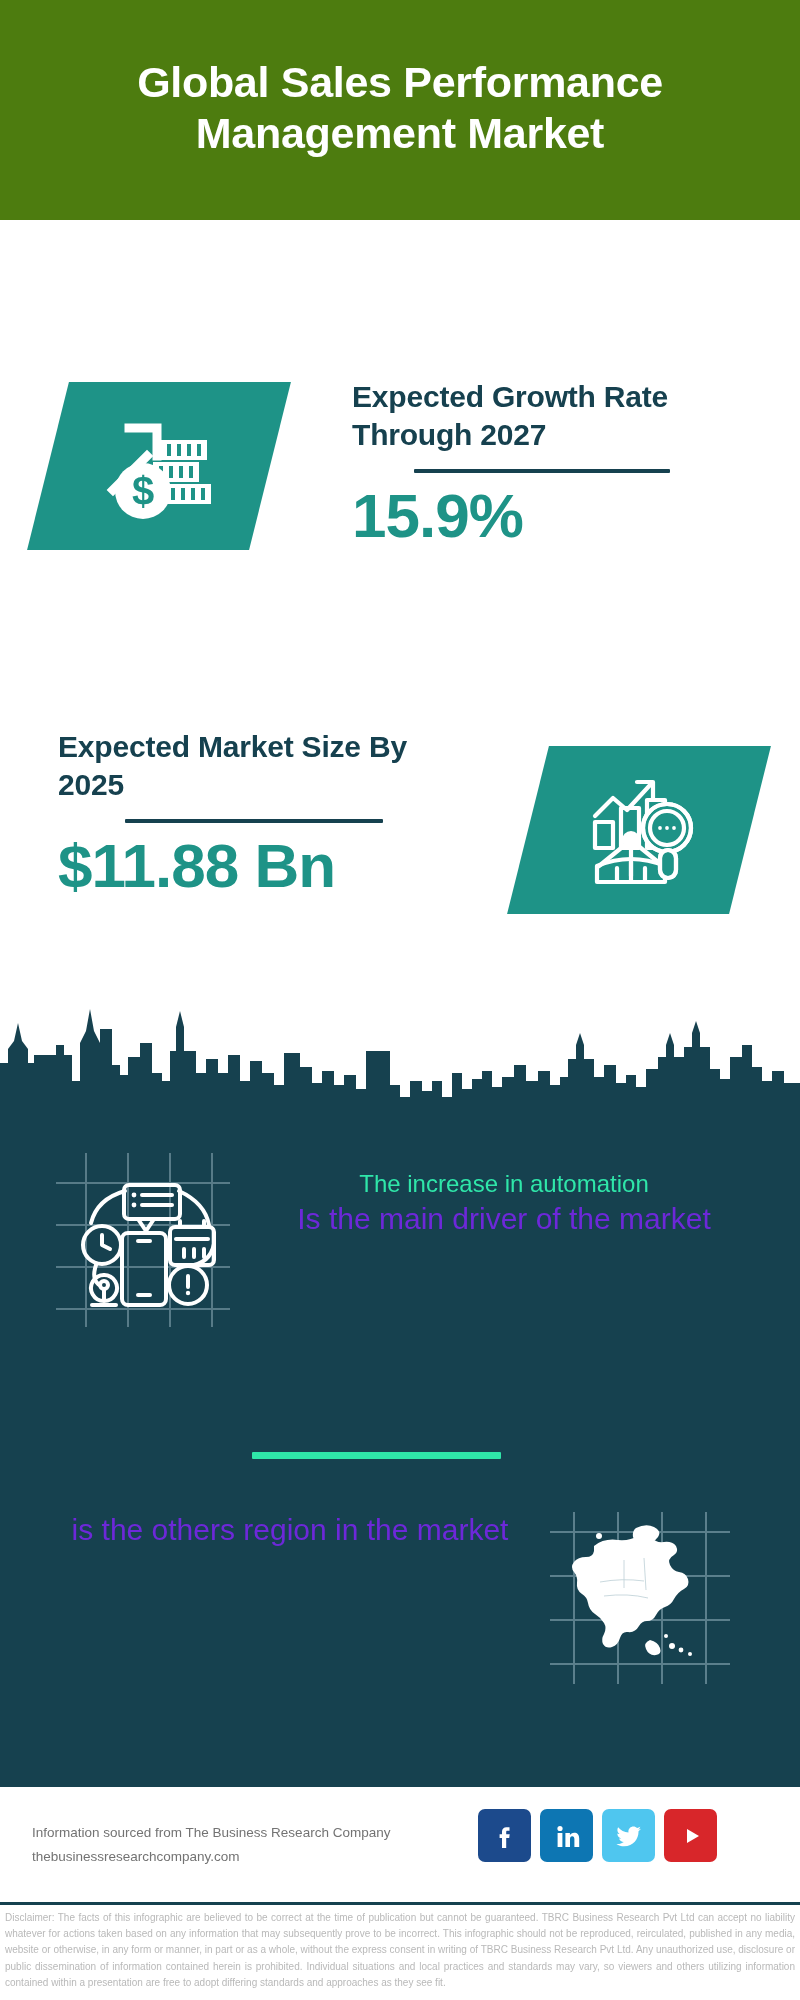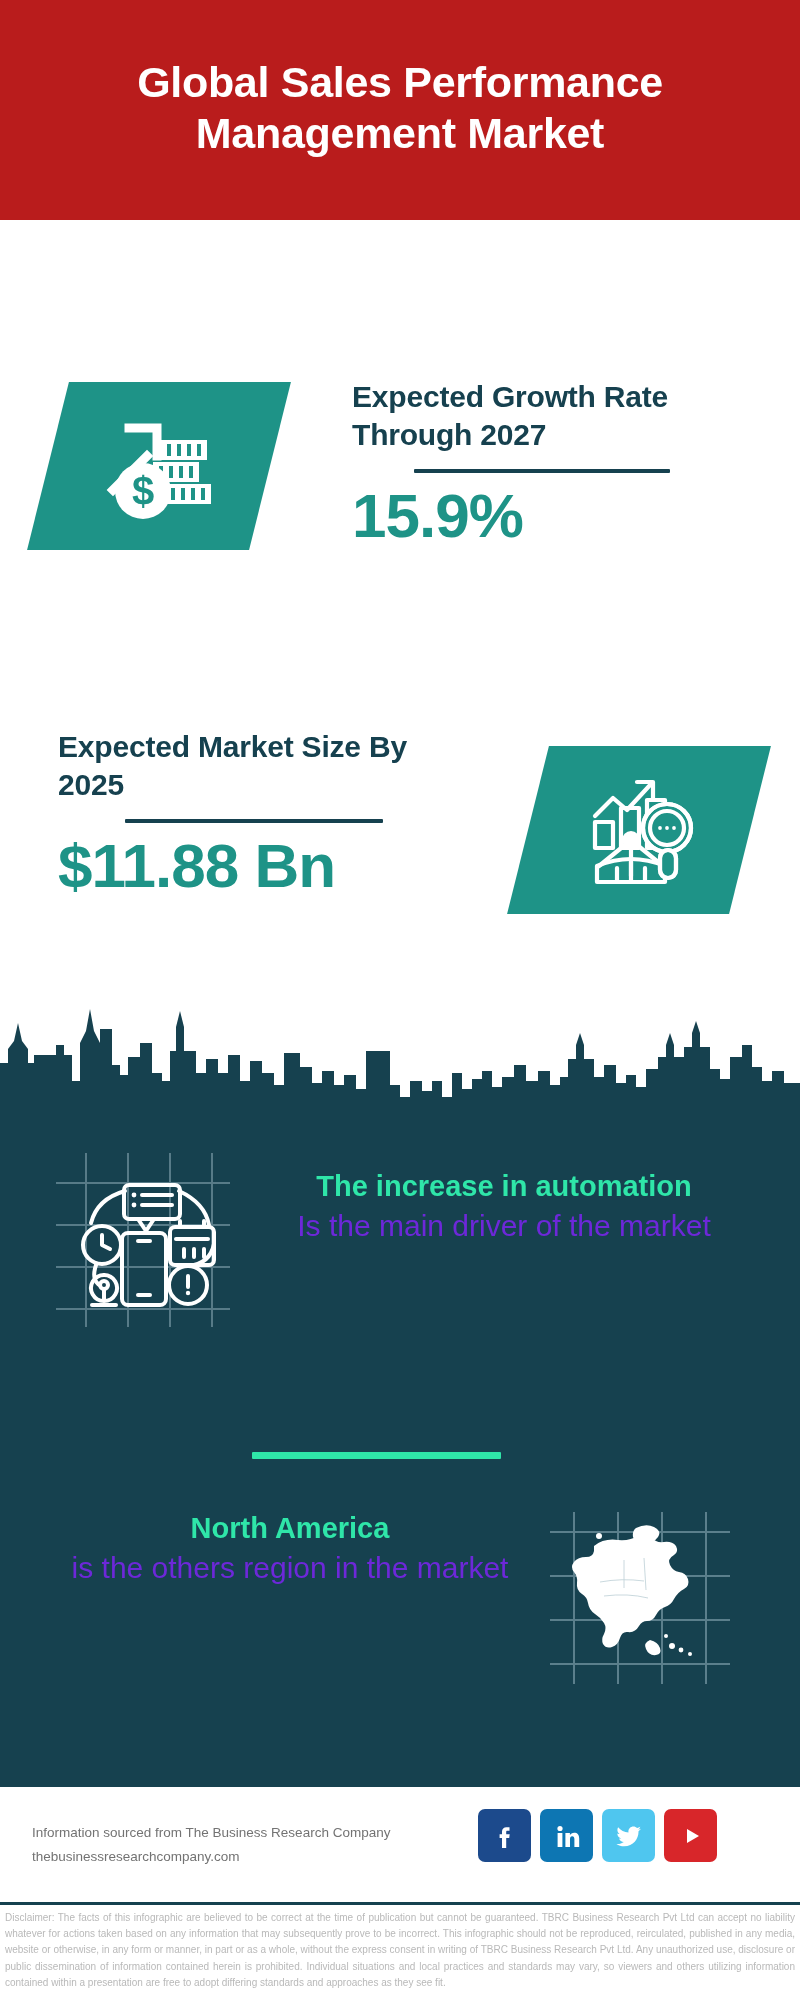--- a/index.html
+++ b/index.html
@@ -7,21 +7,21 @@
   body {
     width:800px; height:2000px; position:relative; overflow:hidden;
     font-family:"Liberation Sans", sans-serif;
     background:#ffffff;
   }
   .page { width:800px; height:2000px; position:relative; background:#fff; }
 
   
   .header {
     position:absolute; left:0; top:0; width:800px; height:220px;
-    background:#b91c1c; display:flex; align-items:center; justify-content:center;
+    background:#4d7c0f; display:flex; align-items:center; justify-content:center;
   }
   .header h1 {
     color:#ffffff; font-size:43px; line-height:1.18; font-weight:bold;
     text-align:center; letter-spacing:-0.3px; width:660px;
     padding-bottom:4px;
   }
 
   
   .light { position:absolute; left:0; top:308px; width:800px; height:912px; background:#fff; }
 
@@ -50,21 +50,21 @@
 
   
   .dark {
     position:absolute; left:0; top:1120px; width:800px; height:667px;
     background:#16414f;
   }
   .grid-icon { position:absolute; }
   .grid-icon svg { display:block; }
 
   .darktext { position:absolute; text-align:center; }
-  .darktext .accent { color:#2fe6a9; font-size:29px; font-weight:bold; line-height:1.3;text-align:center; }
+  .darktext .accent { color:#2fe6a9; font-size:24px; font-weight:normal; line-height:1.3;text-align:center; }
   .darktext .plain { color:#6d28d9; font-size:30px; line-height:1.3; }
 
   .mint-rule {
     position:absolute; height:7px; background:#2fe6a9; border-radius:1px;
   }
 
   
   .footer {
     position:absolute; left:0; top:1787px; width:800px; height:115px; background:#fff;
   }
@@ -219,21 +219,20 @@
   </div>
 
   <div class="darktext" style="left:238px; top:1168px; width:532px;">
     <div class="accent">The increase in automation</div>
     <div class="plain">Is the main driver of the market</div>
   </div>
 
   <div class="mint-rule" style="left:252px; top:1452px; width:249px;"></div>
 
   <div class="darktext" style="left:62px; top:1510px; width:456px;">
-    <div class="accent">North America</div>
     <div class="plain">is the others region in the market</div>
   </div>
 
   <div class="grid-icon" style="left:540px; top:1500px;">
     <svg width="200" height="190" viewBox="0 0 200 190" fill="none">
       <g stroke="#6d8f9c" stroke-width="2" opacity="0.8">
         <line x1="10" y1="32" x2="190" y2="32"></line>
         <line x1="10" y1="76" x2="190" y2="76"></line>
         <line x1="10" y1="120" x2="190" y2="120"></line>
         <line x1="10" y1="164" x2="190" y2="164"></line>

